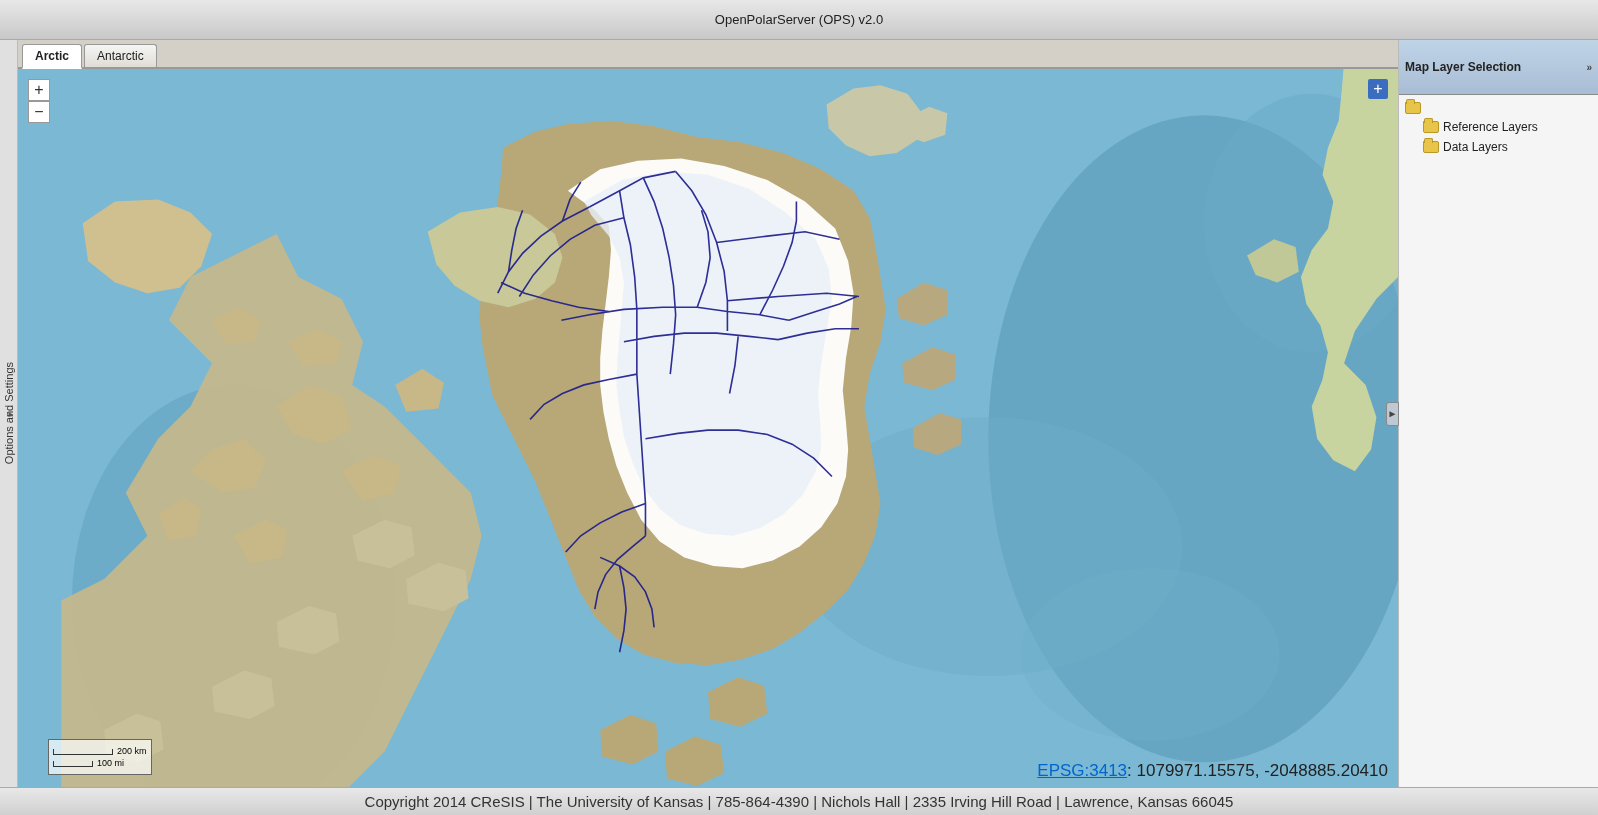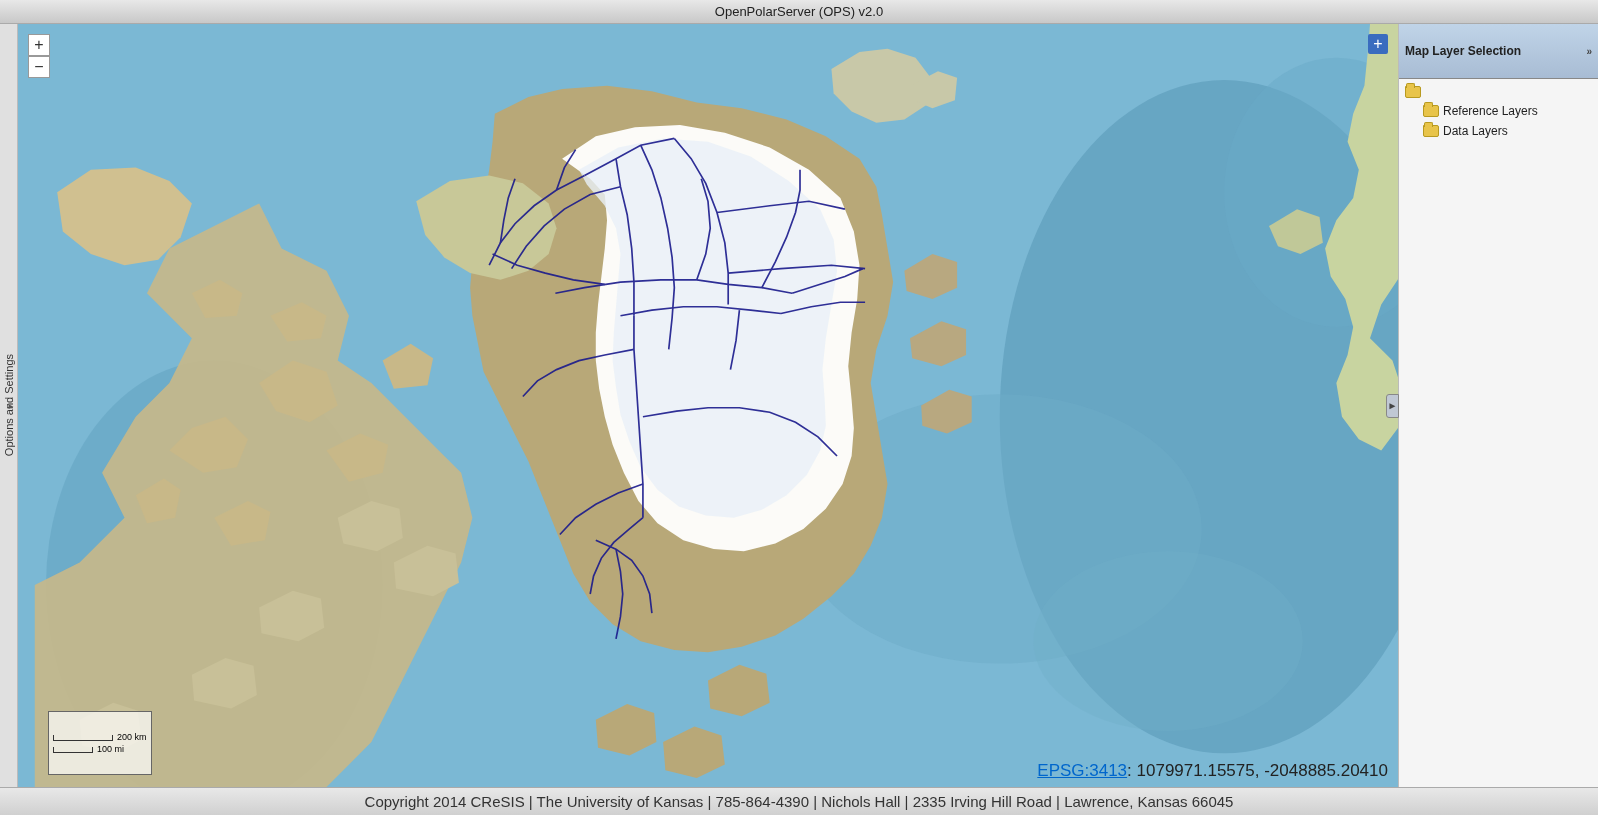--- a/index.html
+++ b/index.html
@@ -3,21 +3,21 @@
   <meta charset="utf-8">
   <style>
     * { margin: 0; padding: 0; box-sizing: border-box; }
     body { font-family: Arial, sans-serif; font-size: 12px; background: #d4e8f5; width: 1598px; height: 815px; overflow: hidden; display: flex; flex-direction: column; }
 
     
     #title-bar {
       background: linear-gradient(to bottom, #e8e8e8, #c8c8c8);
       border-bottom: 1px solid #aaa;
       text-align: center;
-      padding: 4px 0;
+      padding: 12px 0;
       font-size: 13px;
       color: #222;
       flex-shrink: 0;
     }
 
     
     #main-area {
       display: flex;
       flex: 1;
       overflow: hidden;
@@ -142,21 +142,21 @@
       z-index: 10;
     }
 
     
     #scale-bar {
       position: absolute;
       bottom: 12px;
       left: 30px;
       z-index: 10;
       background: rgba(255,255,255,0.7);
-      padding: 20px 4px;
+      padding: 6px 4px;
       border: 1px solid #666;
       font-size: 10px;
     }
     #scale-inner {
       display: flex;
       flex-direction: column;
       align-items: flex-start;
     }
     .scale-line {
       height: 6px;
@@ -280,20 +280,28 @@
 
 <div id="main-area">
 
   <div id="left-sidebar">
     <span id="left-sidebar-label">Options and Settings</span>
     <span id="left-sidebar-arrow">►</span>
   </div>
 
   <div id="center-content">
 
+    <div id="tab-bar">
+      <div class="tab active">
+        <span>Arctic</span>
+      </div>
+      <div class="tab">
+        <span>Antarctic</span>
+      </div>
+    </div>
 
     <div id="map-container">
 
       <svg id="map-svg" viewBox="0 0 1280 680" preserveAspectRatio="xMidYMid slice">
 
         <rect width="1280" height="680" fill="#7bb8d4"></rect>
 
         <ellipse cx="1100" cy="350" rx="200" ry="300" fill="#5a9ab8" opacity="0.6"></ellipse>
         <ellipse cx="200" cy="500" rx="150" ry="200" fill="#5a9ab8" opacity="0.4"></ellipse>
         <ellipse cx="1200" cy="150" rx="100" ry="120" fill="#6aaac8" opacity="0.5"></ellipse>

